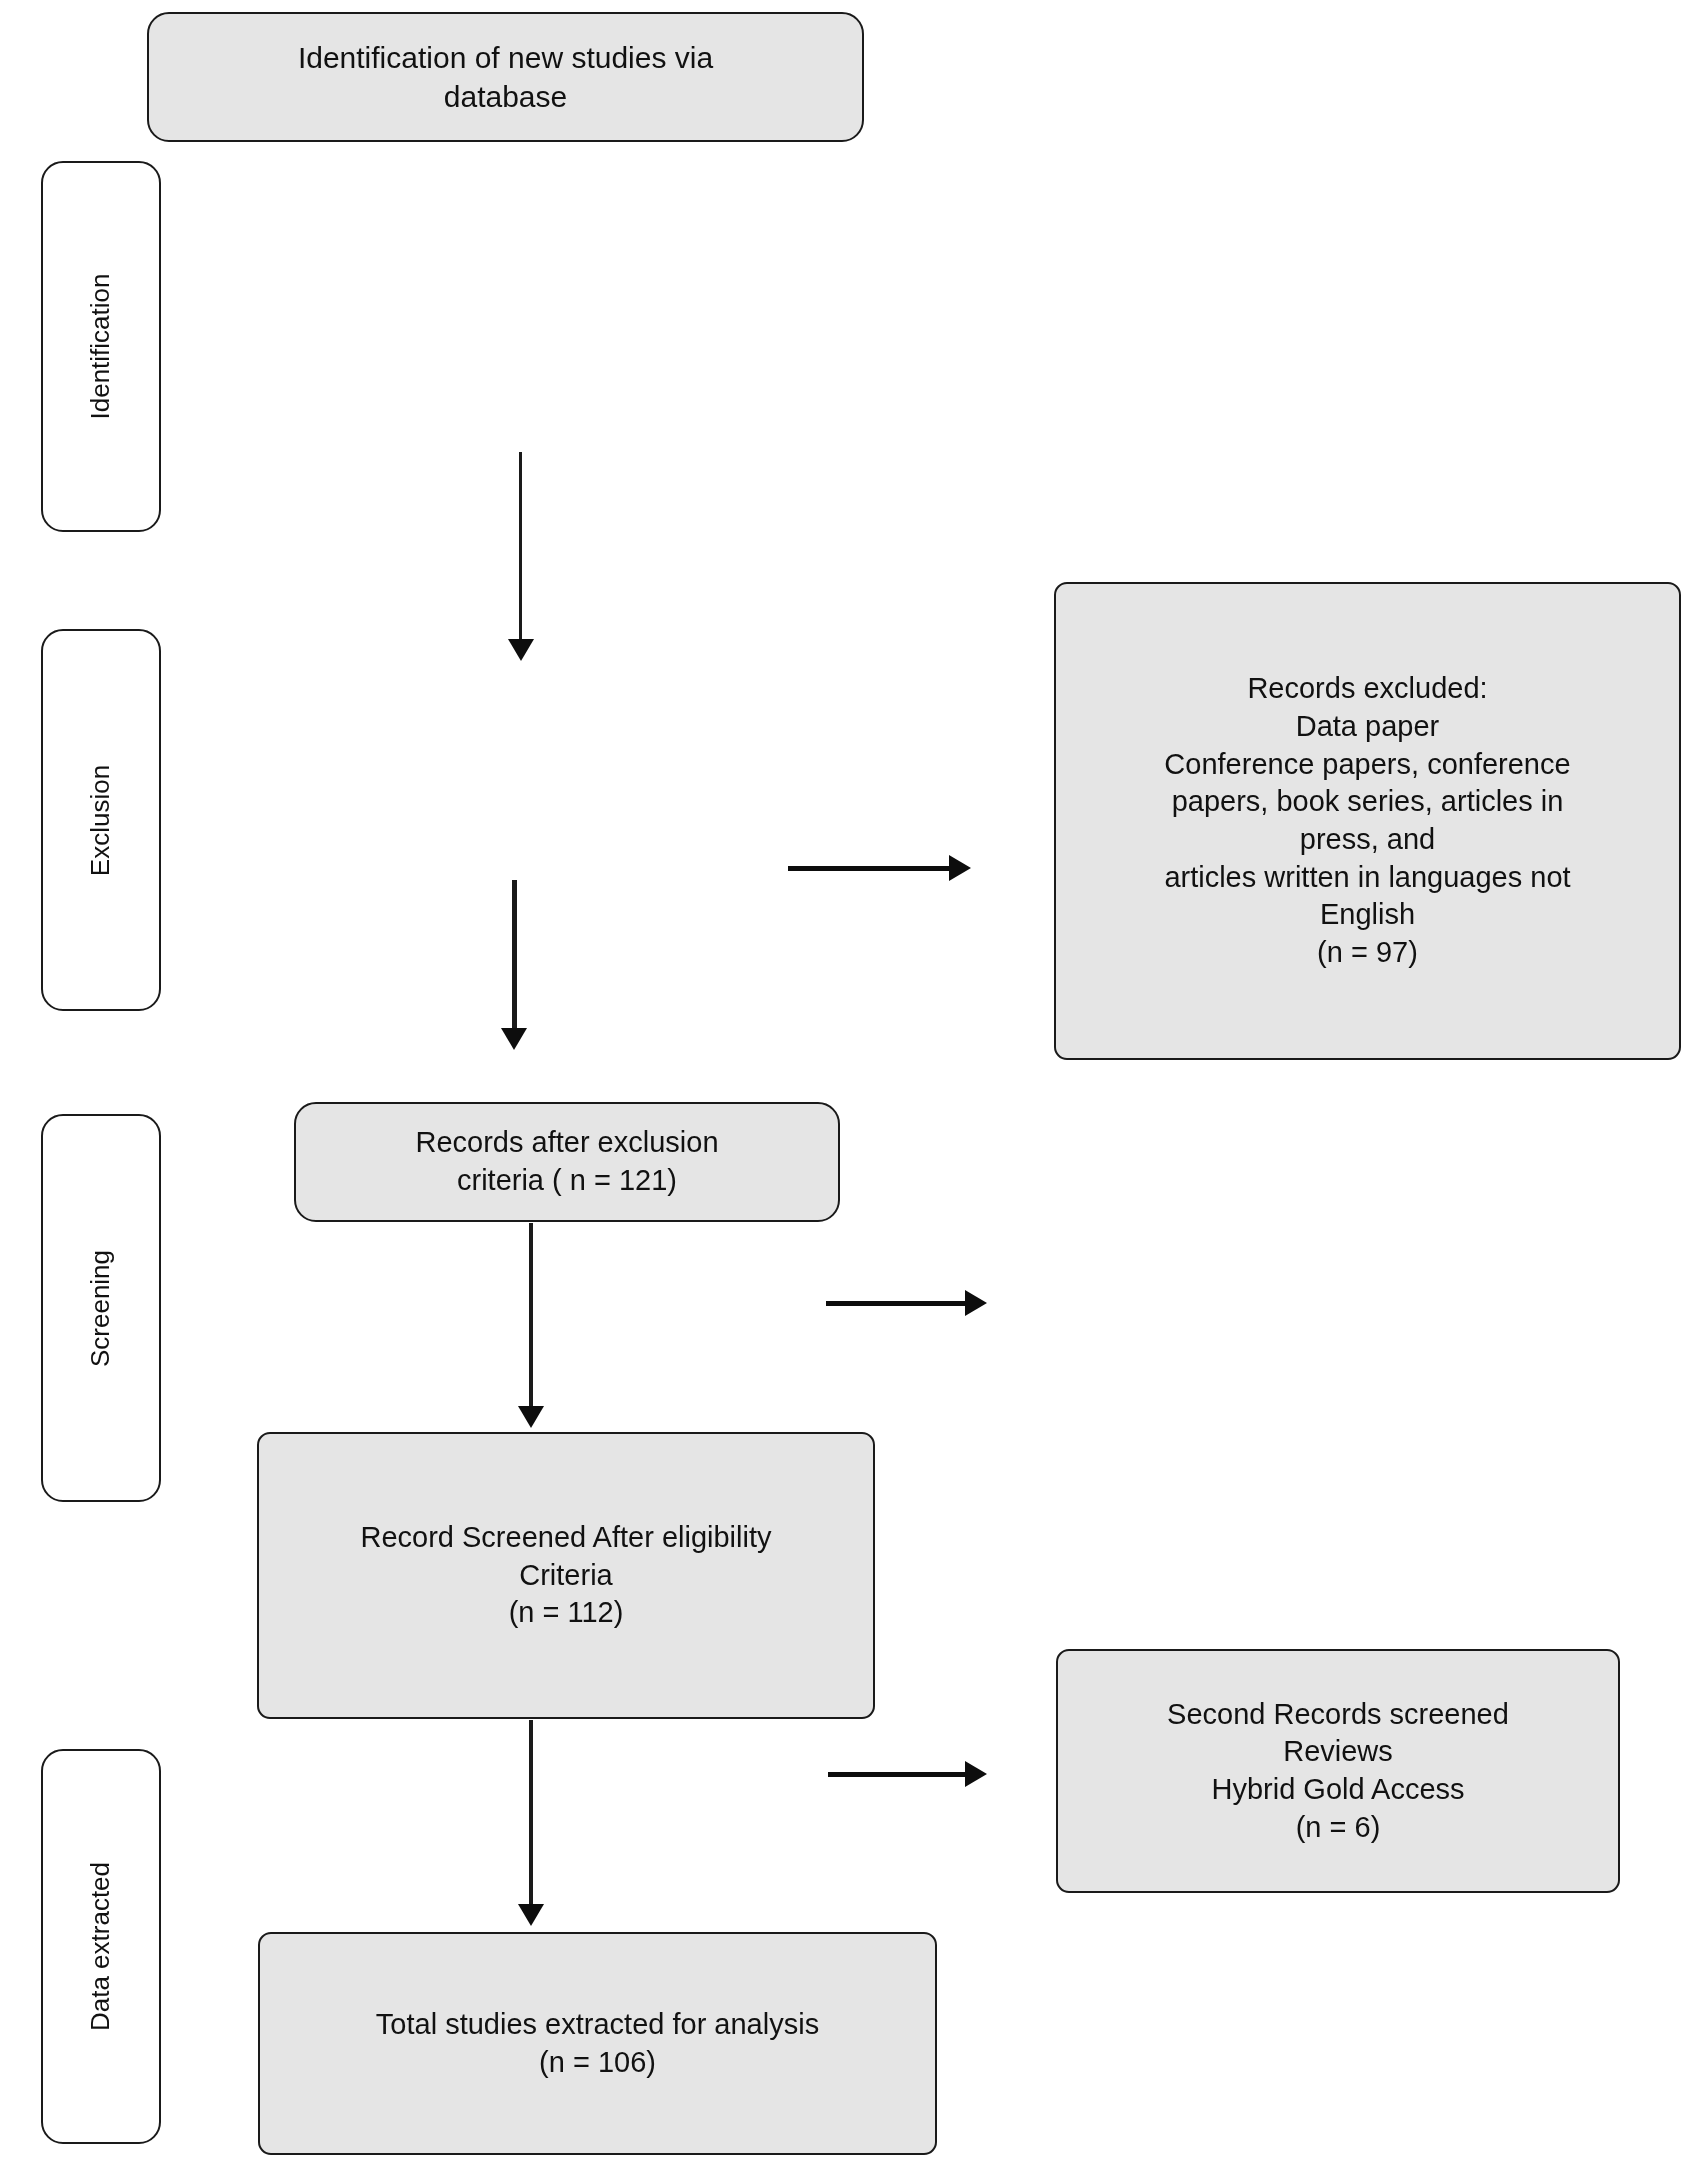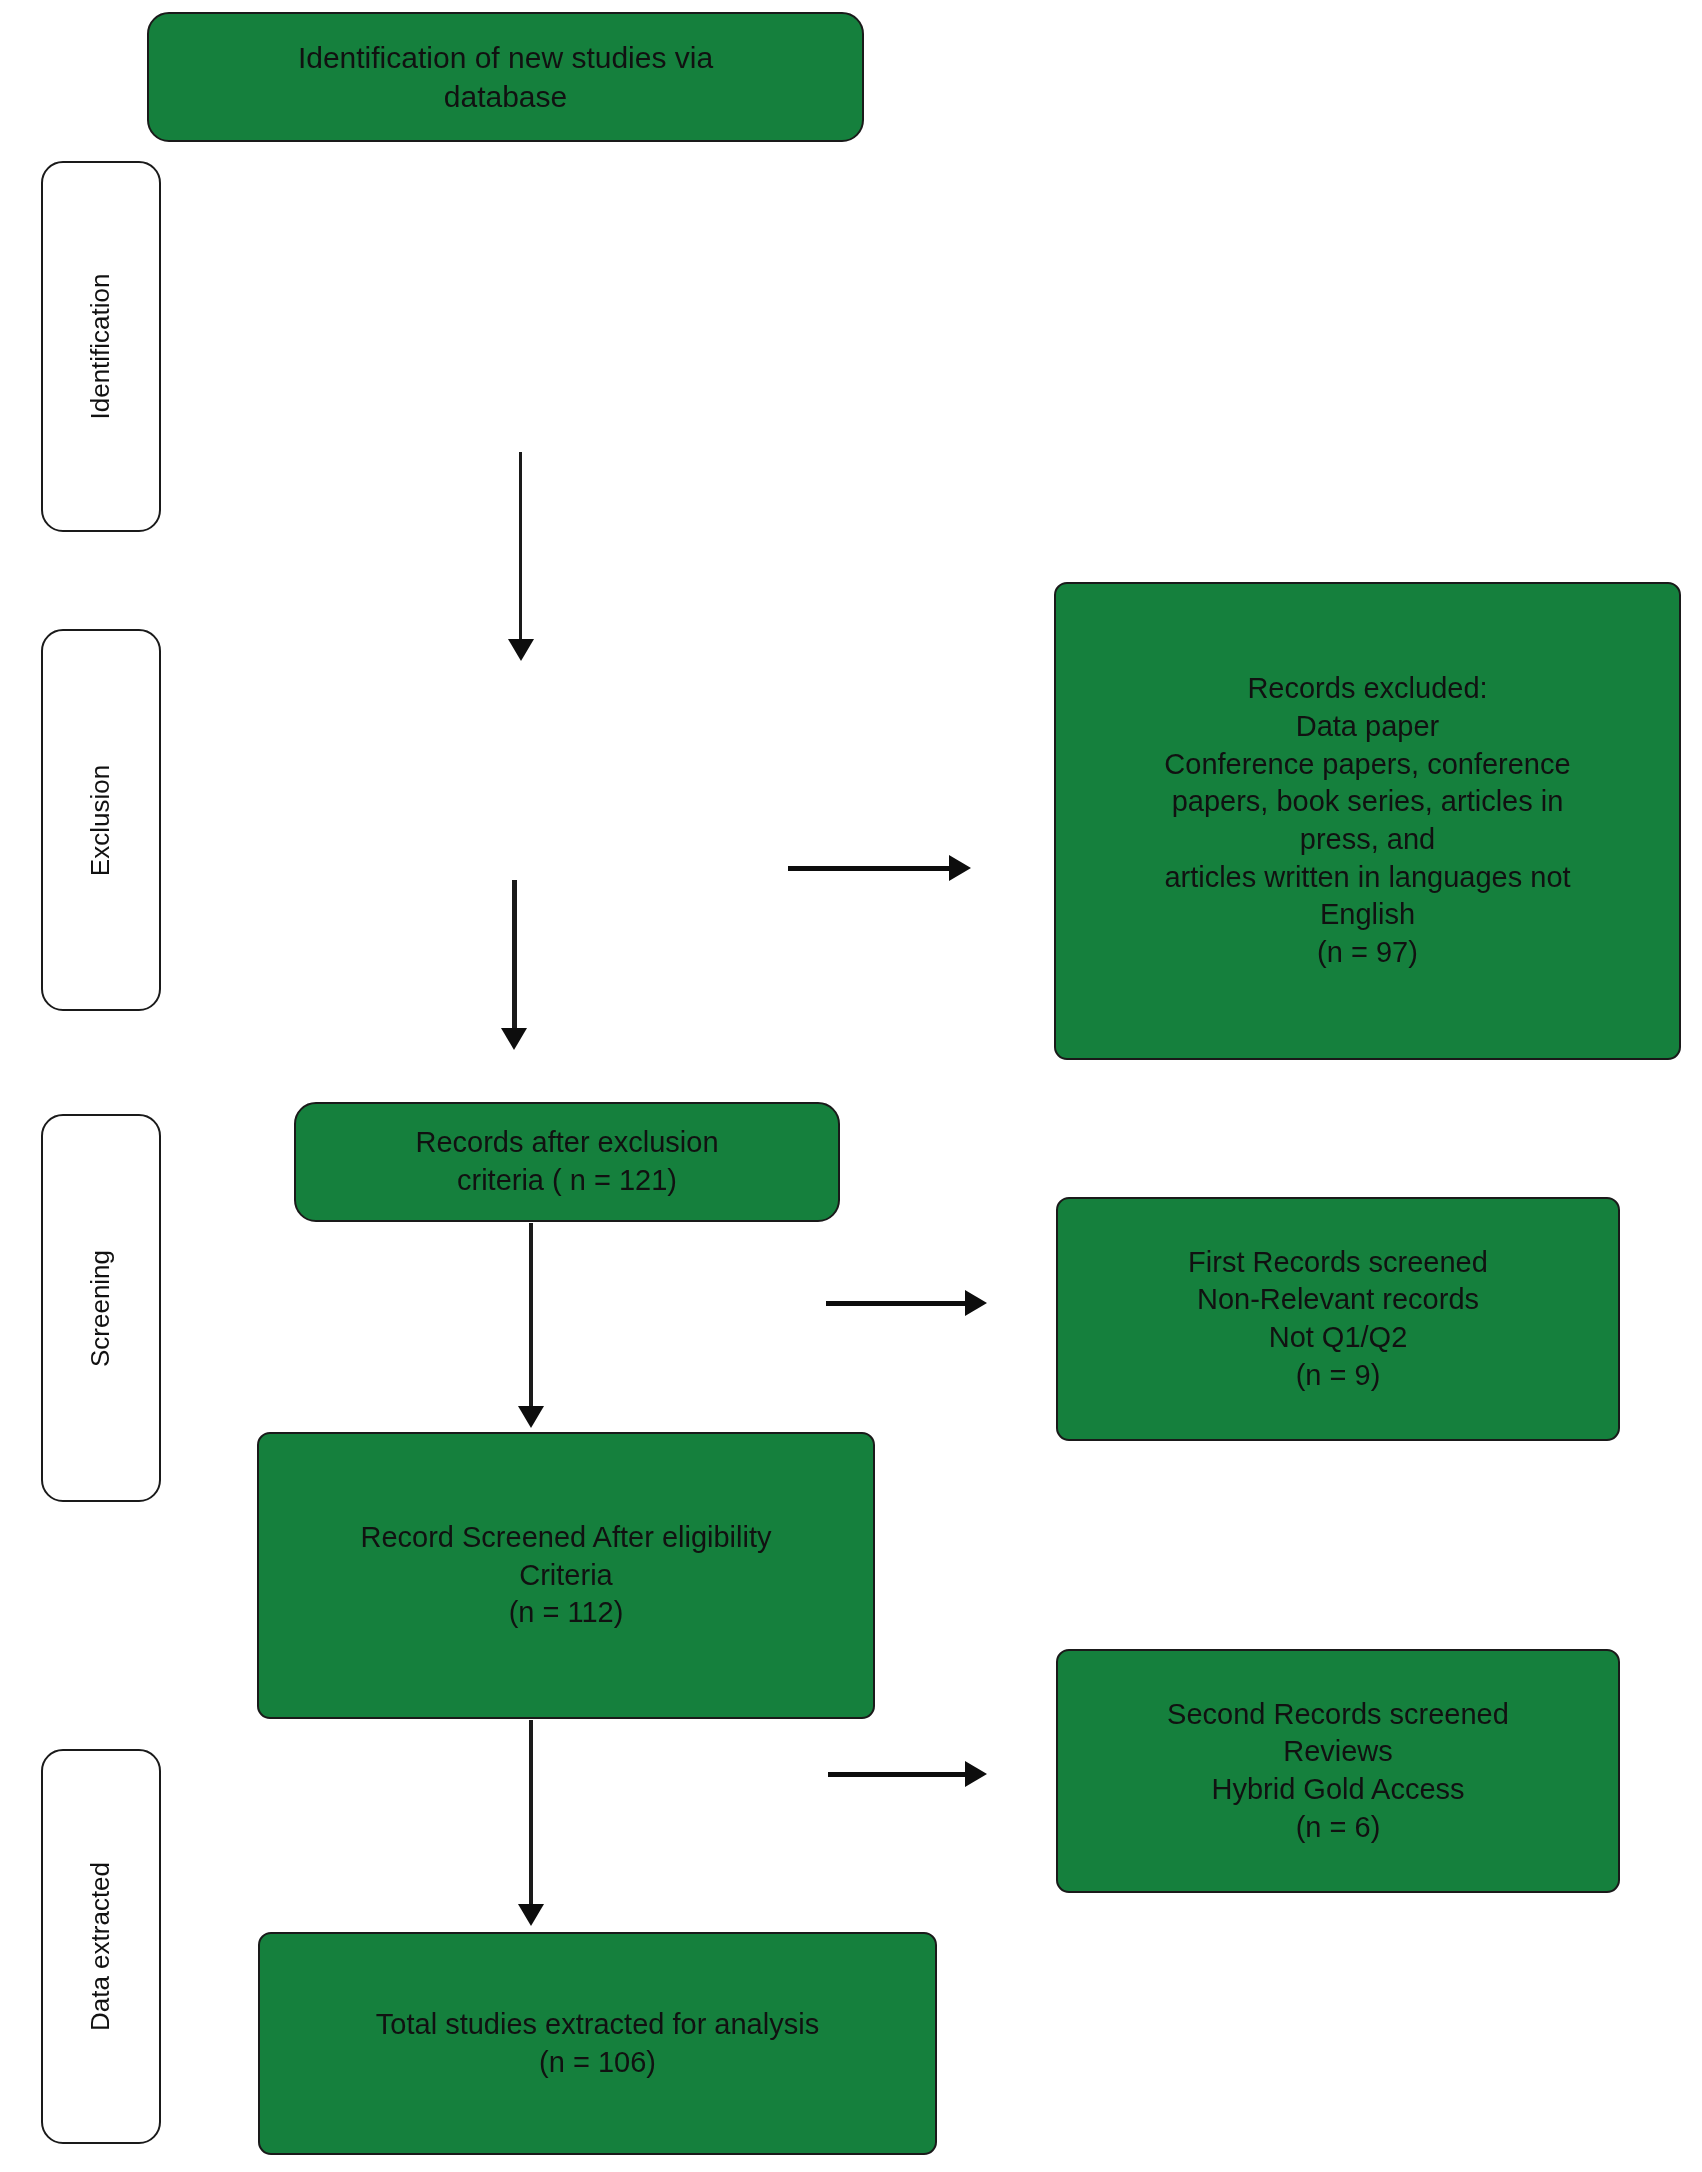--- a/index.html
+++ b/index.html
@@ -15,21 +15,21 @@
     width: 1703px;
     height: 2172px;
     background: #ffffff;
     overflow: hidden;
   }
 
   
   .node {
     position: absolute;
     box-sizing: border-box;
-    background: #15803d;
+    background: #e5e5e5;
     border: 2.4px solid #1a1a1a;
     display: flex;
     align-items: center;
     justify-content: center;
     text-align: center;
     color: #111111;
     line-height: 1.30;
     white-space: pre-line;
     padding: 4.8px 10.5px;
   }
@@ -132,24 +132,20 @@
 
   <div class="node rounded fs-node" style="left:294px; top:1102px; width:546px; height:120px;">Records after exclusion
 criteria ( n = 121)</div>
 
   <div class="vline" style="left:529px; top:1223px; width:4.3px; height:187px;"></div>
   <div class="arrow-down" style="left:518px; top:1406px;"></div>
 
   <div class="hline" style="left:826px; top:1301px; width:143px; height:5.3px;"></div>
   <div class="arrow-right" style="left:965px; top:1290px;"></div>
 
-  <div class="node soft fs-node" style="left:1056px; top:1197px; width:564px; height:244px;">First Records screened
-Non-Relevant records
-Not Q1/Q2
-(n = 9)</div>
 
   <div class="node soft fs-node" style="left:257px; top:1432px; width:618px; height:287px;">Record Screened After eligibility
 Criteria
 (n = 112)</div>
 
   <div class="vline" style="left:529px; top:1720px; width:4.3px; height:187px;"></div>
   <div class="arrow-down" style="left:518px; top:1904px;"></div>
 
   <div class="hline" style="left:828px; top:1772px; width:142px; height:5.3px;"></div>
   <div class="arrow-right" style="left:965px; top:1761px;"></div>

